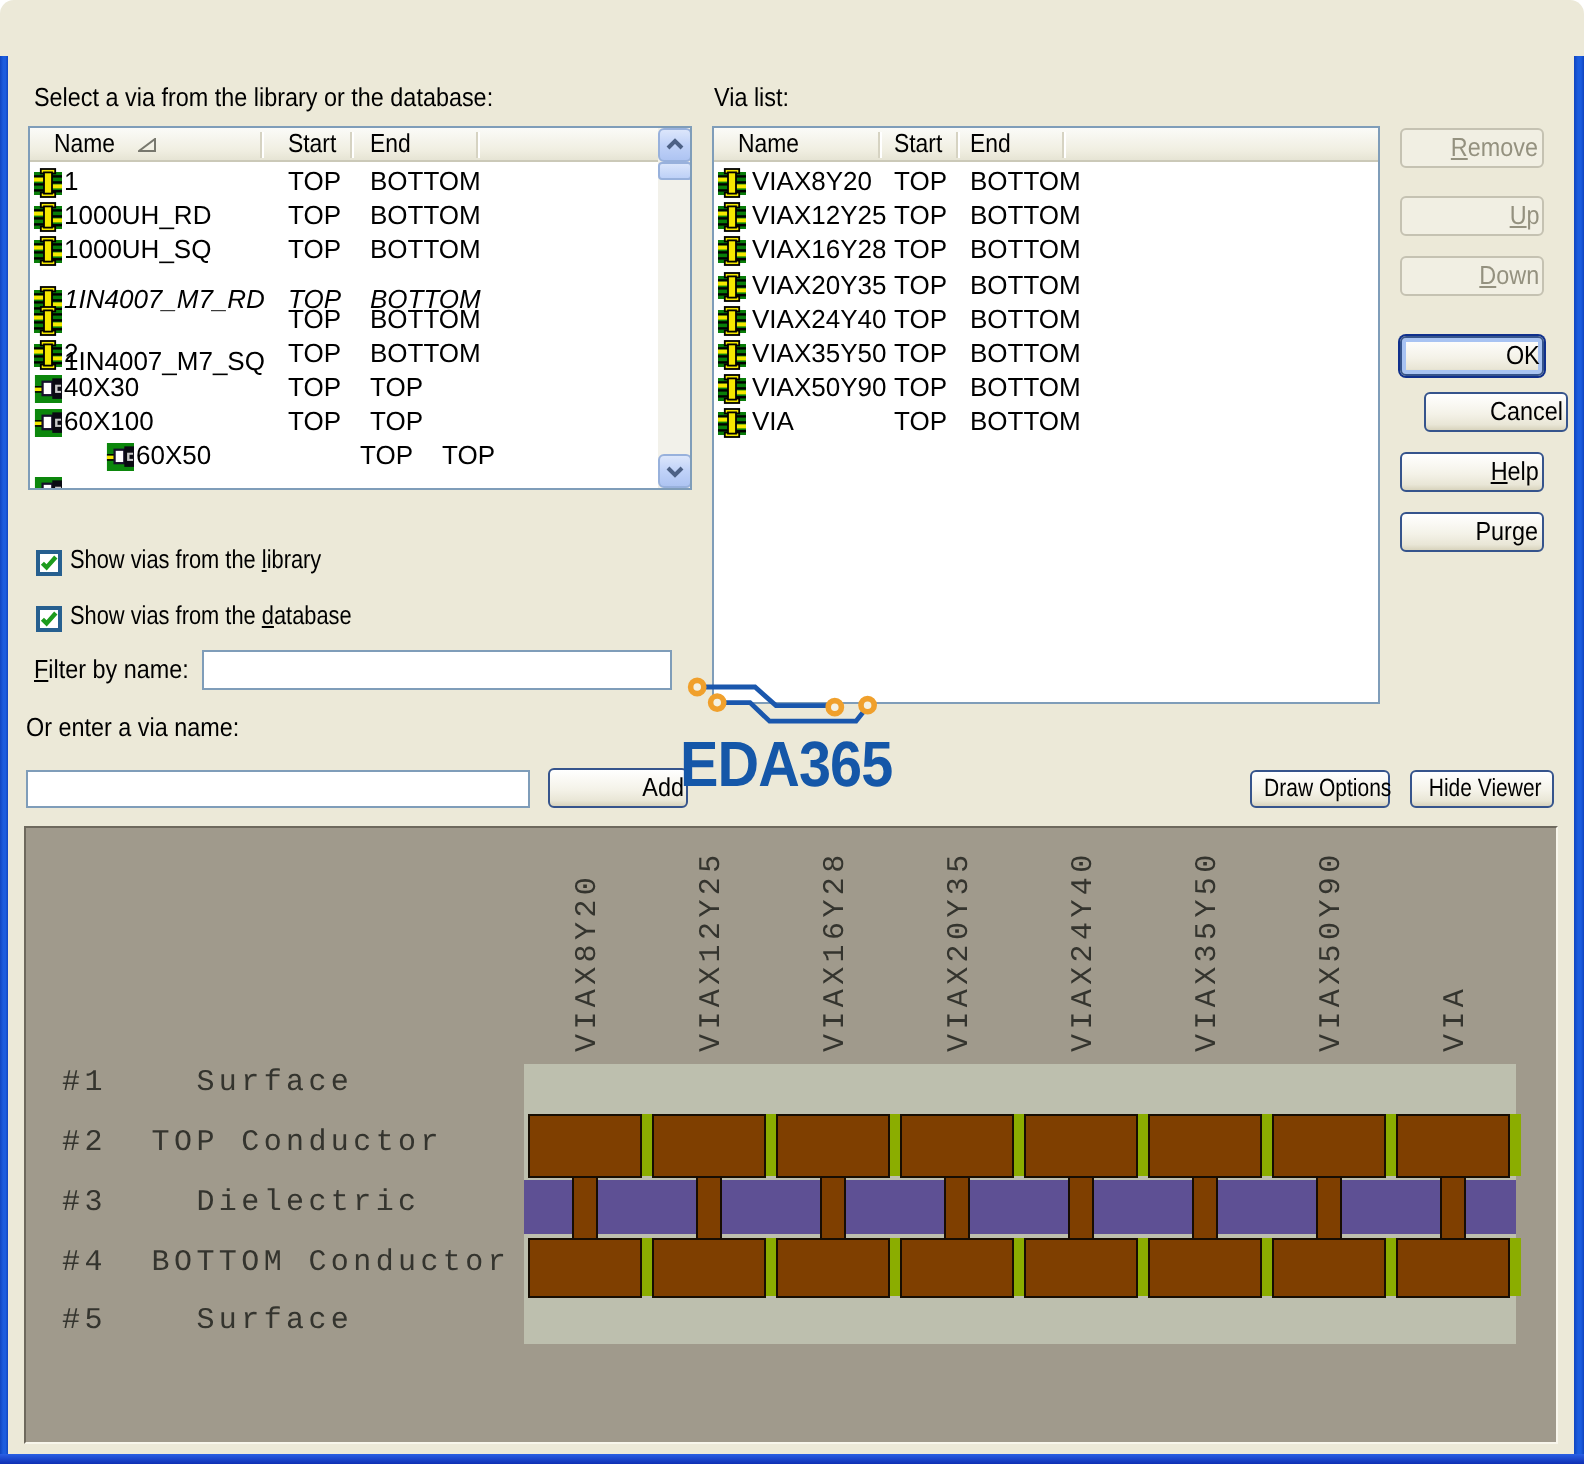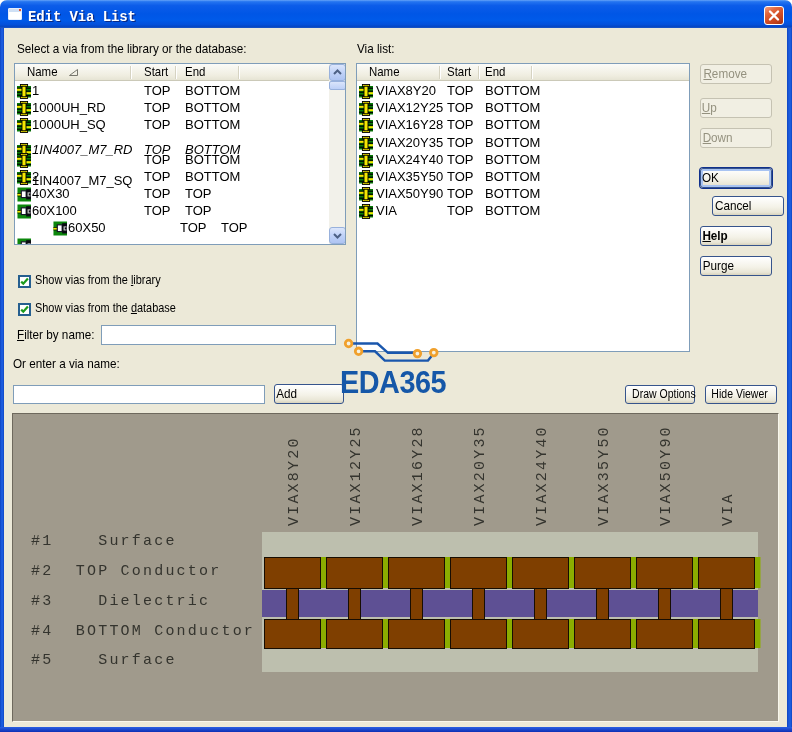--- a/index.html
+++ b/index.html
@@ -22,42 +22,33 @@
 .hsep{position:absolute;top:2px;width:2px;height:13px;border-left:1px solid #d6d3c2;border-right:1px solid #fff;}
 .htext{position:absolute;top:1px;font-size:13px;color:#000;line-height:14px;white-space:nowrap;transform:scaleX(0.88);transform-origin:0 50%;}
 .row{position:absolute;height:17px;left:0;right:0;}
 .rtext{position:absolute;top:1px;font-size:13px;color:#000;line-height:14px;white-space:nowrap;}
 .icon{position:absolute;width:14px;height:15px;}
 .sb{position:absolute;top:0;right:0;bottom:0;width:17px;background:#f2f1ea;}
 .sbtn{position:absolute;left:0px;width:17px;height:17px;border:1px solid #98b1dc;border-radius:3px;background:linear-gradient(180deg,#dce6fb,#c0d2f8 50%,#aec4f2);}
 .sthumb{position:absolute;left:0px;top:17px;width:17px;height:9px;border:1px solid #98b1dc;border-radius:2px;background:linear-gradient(180deg,#dae5fb,#bdd0f7);}
 .btn{position:absolute;width:72px;height:20px;border:1px solid #36548c;border-radius:3px;white-space:nowrap;
  background:linear-gradient(180deg,#ffffff 0%,#f4f2e8 55%,#e9e6d6 85%,#d8d3bd 100%);
- font-size:13px;color:#000;text-align:left;line-height:18px;}
+ font-size:13px;color:#000;text-align:right;line-height:18px;}
 .btn>span{display:inline-block;transform:scaleX(0.9);}
 .btn.dis{border:1px solid #c5c2b2;background:#f1efe3;color:#94917f;}
 .btn.def{box-shadow:0 0 0 1px #10308c, inset 0 0 0 2px #a8c3f2;}
 .gbox{position:absolute;left:13px;top:255px;width:335px;height:93px;border:1px solid #cac7ae;border-radius:4px;}
 .gbox legend{position:absolute;left:6px;top:-7px;background:#ece9d8;padding:0 3px;font-size:13px;color:#0046d5;line-height:14px;transform:scaleX(0.8);transform-origin:0 50%;white-space:nowrap;}
 .cb{position:absolute;width:13px;height:13px;background:#fff;border:2px solid #265f8f;}
 .inp{position:absolute;background:#fff;border:1px solid #7f9db9;}
 #viewer{position:absolute;left:12px;top:413px;width:767px;height:309px;background:#a09a8c;border-top:1px solid #6e695d;border-left:1px solid #6e695d;border-right:1px solid #f8f6ec;border-bottom:1px solid #f8f6ec;}
 u{text-decoration:underline;}
 </style></head>
 <body>
 <div id="win">
-  <div id="titlebar">
-    <div id="winicon"></div>
-    <div id="titletext">Edit Via List</div>
-    <div id="closebtn">
-        <svg width="18" height="17" viewBox="0 0 18 17" style="position:absolute;left:0;top:0;">
-          <path d="M5 4.5 L13 12.5 M13 4.5 L5 12.5" stroke="#fff" stroke-width="2.4" stroke-linecap="round"></path>
-        </svg>
-      </div>
-  </div>
   <div id="borderL"></div>
     <div id="borderR"></div>
     <div id="borderB"></div>
 
   <div class="lbl" style="left:17px;top:42px;">Select a via from the library or the database:</div>
   <div class="lbl" style="left:357px;top:42px;">Via list:</div>
 
   <div class="list" style="left:14px;top:63px;width:332px;height:182px;">
     <div class="lhead">
       <div class="htext" style="left:12px;">Name</div>
@@ -431,21 +422,21 @@
           <div class="rtext" style="left:128px;">BOTTOM</div>
         </div>
       </div>
   </div>
 
   <div class="btn dis" style="left:700px;top:64px;"><span><u>R</u>emove</span></div>
   <div class="btn dis" style="left:700px;top:98px;"><span><u>U</u>p</span></div>
   <div class="btn dis" style="left:700px;top:128px;"><span><u>D</u>own</span></div>
   <div class="btn def" style="left:700px;top:168px;"><span>OK</span></div>
   <div class="btn" style="left:700px;top:196px;margin-left:12px;"><span>Cancel</span></div>
-  <div class="btn" style="left:700px;top:226px;font-weight:bold;"><span><u>H</u>elp</span></div>
+  <div class="btn" style="left:700px;top:226px;"><span><u>H</u>elp</span></div>
   <div class="btn" style="left:700px;top:256px;"><span>Purge</span></div>
 
   <div class="cb" style="left:18px;top:275px;">
       <svg width="9" height="9" viewBox="0 0 9 9" style="position:absolute;left:0;top:0;">
         <path d="M1.2 4.6 L3.3 6.7 L7.9 1.5" fill="none" stroke="#1d9b1d" stroke-width="2.2"></path>
       </svg>
     </div>
   <div class="lbl" style="left:35px;top:273px;transform:scaleX(0.84);">Show vias from the <u>l</u>ibrary</div>
   <div class="cb" style="left:18px;top:303px;">
       <svg width="9" height="9" viewBox="0 0 9 9" style="position:absolute;left:0;top:0;">

